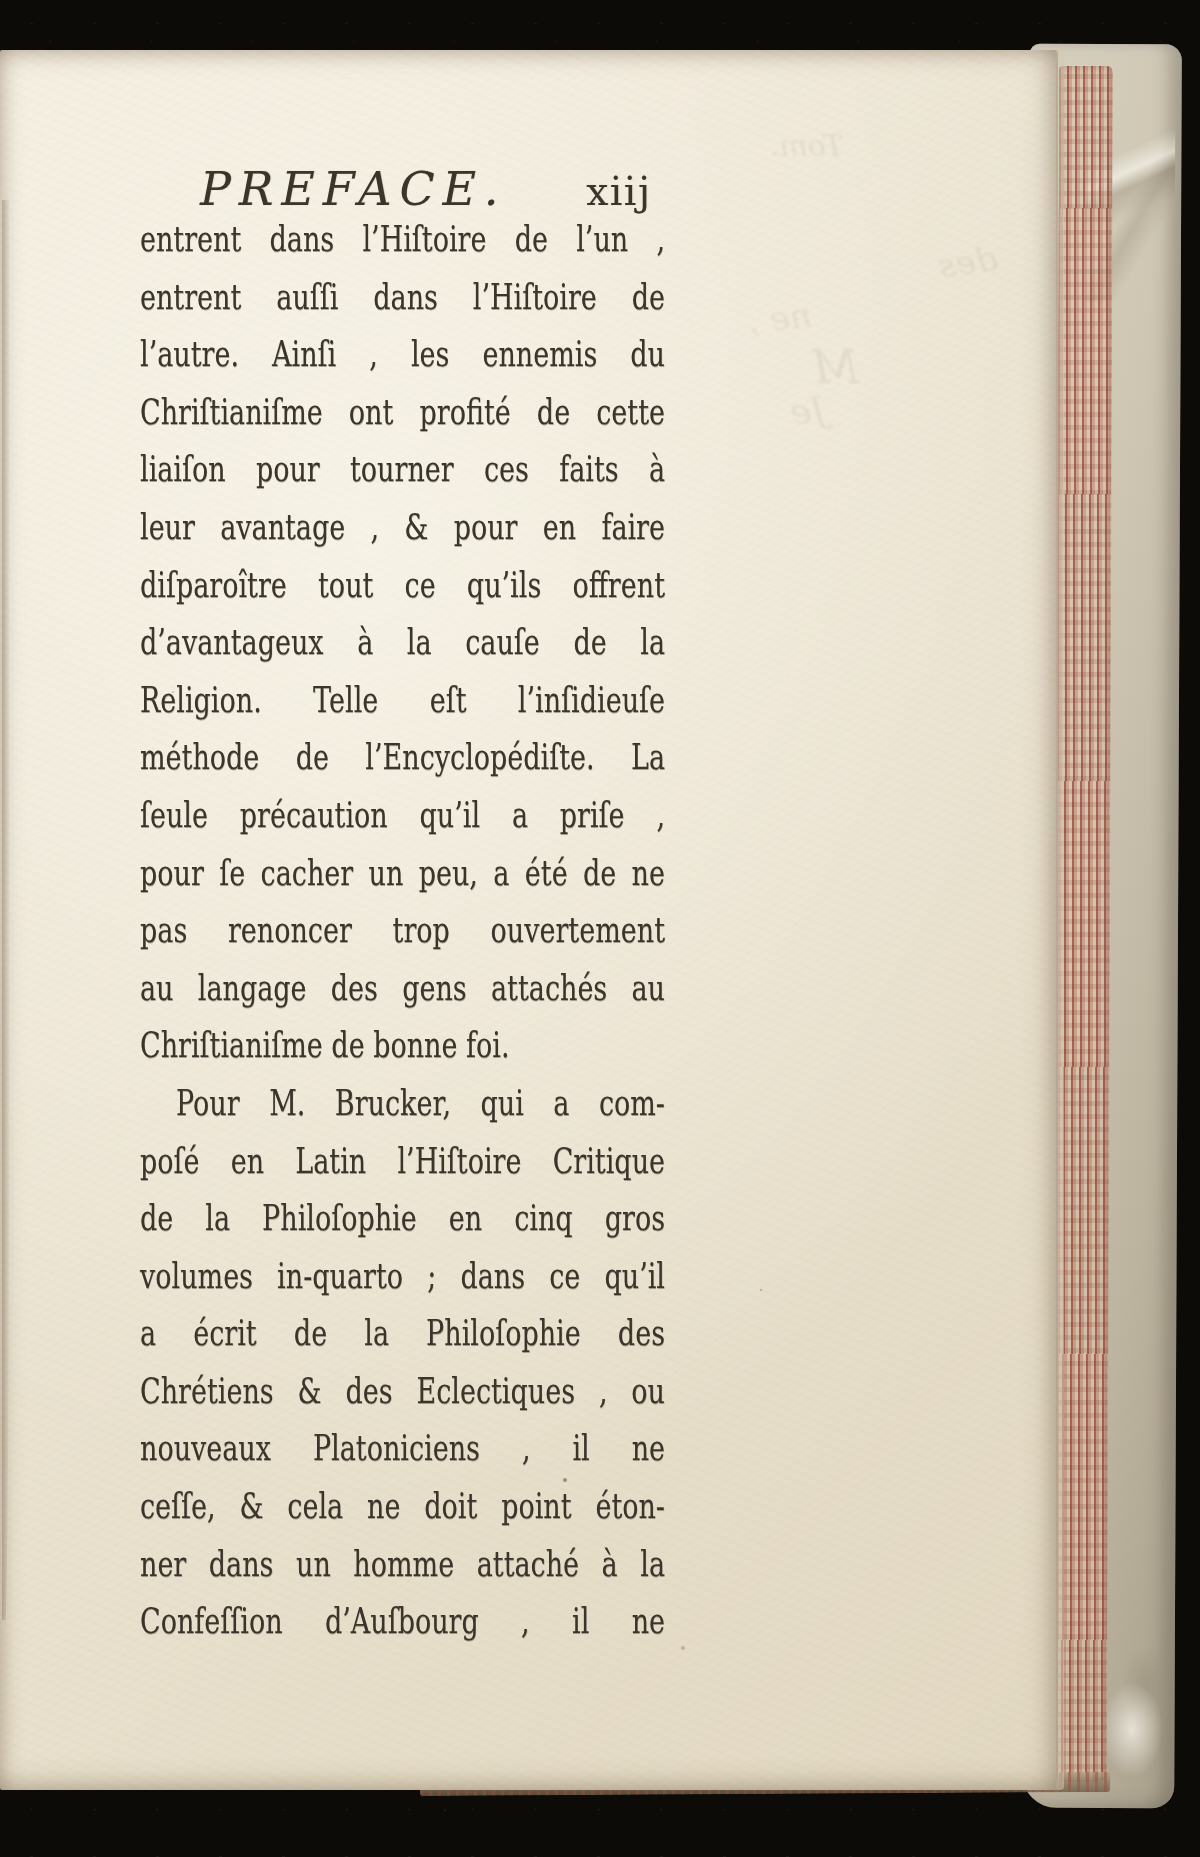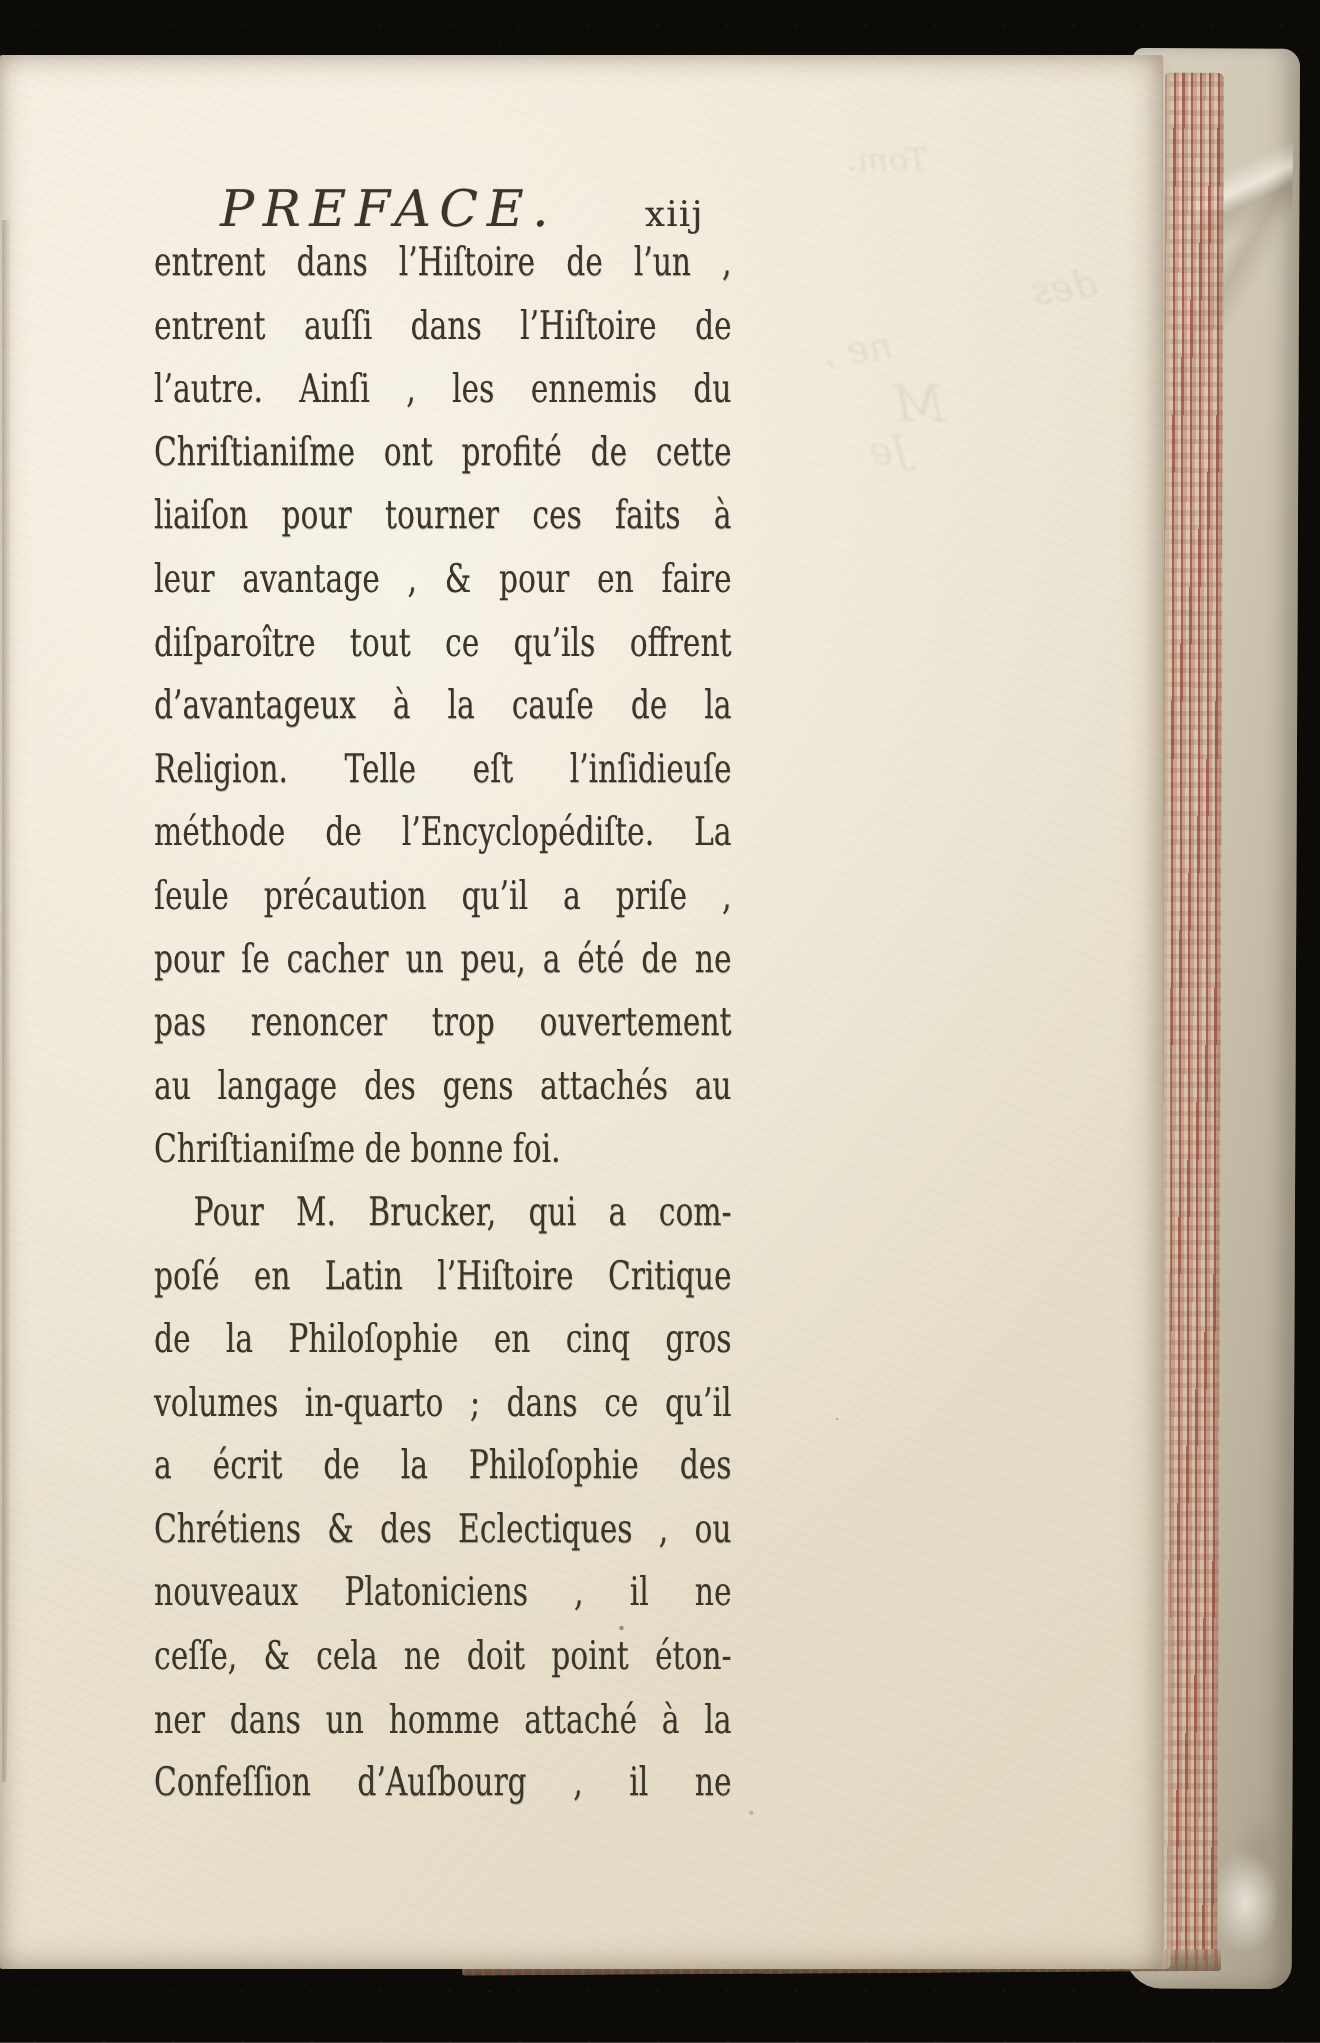--- a/index.html
+++ b/index.html
@@ -108,21 +108,21 @@
   
   .page-header{
     position:absolute;left:200px;top:112px;
     display:flex;align-items:baseline;color:var(--ink);
     text-shadow:.4px .4px .8px rgba(46,40,30,.35);
   }
   .title{
     font-style:italic;font-size:46px;letter-spacing:.17em;
   }
   .folio{
-    font-size:32px;margin-left:80px;letter-spacing:.04em;
+    font-size:39px;margin-left:80px;letter-spacing:.04em;
   }
 
   
   .text-block{
     position:absolute;left:140px;top:160px;width:700px;
     transform:scaleX(.75);transform-origin:left top;
     color:var(--ink);
     text-shadow:.4px .5px .7px rgba(46,40,30,.38);
   }
   .line{

